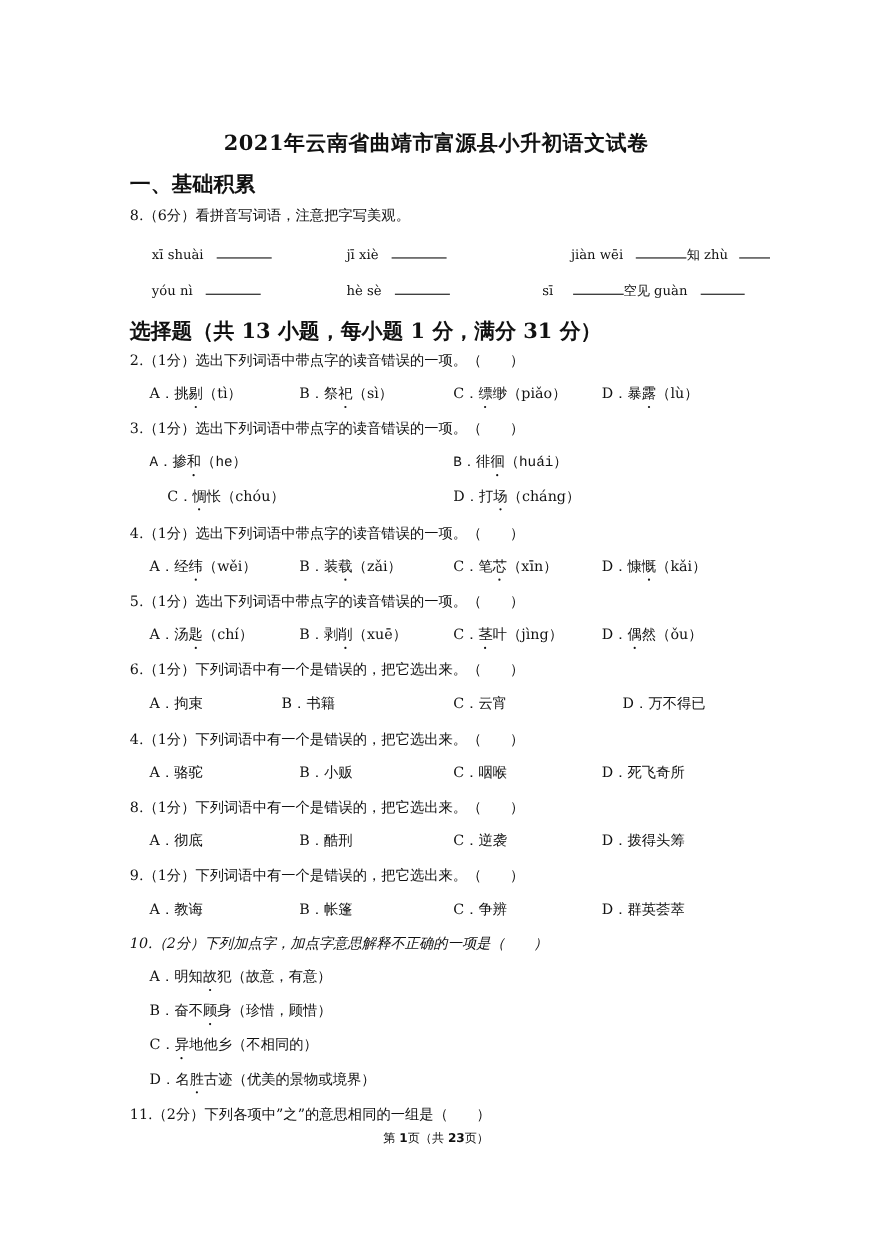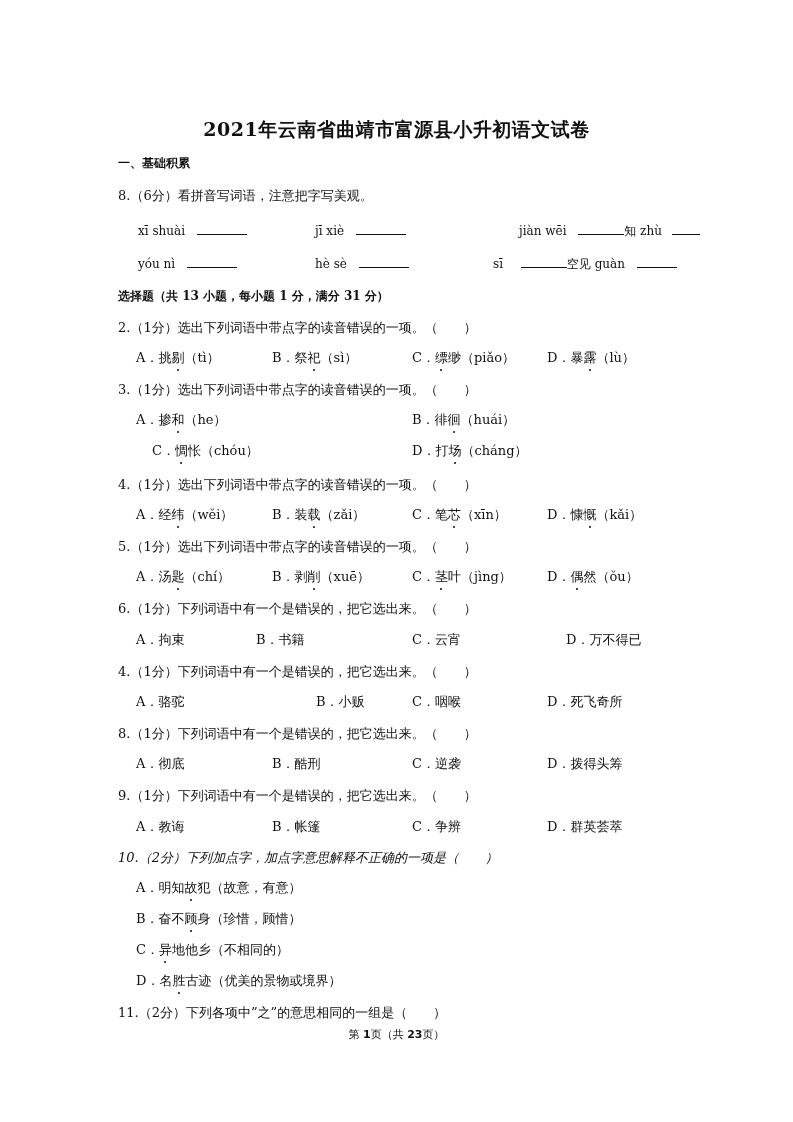--- a/index.html
+++ b/index.html
@@ -6,21 +6,21 @@
   body {
     width: 793px; height: 1122px; position: relative; overflow: hidden;
     font-family: "DejaVu Serif", "Liberation Serif", serif;
     color: #111; font-size: 13px;
   }
   .title {
     position: absolute; top: 117px; left: 0; width: 793px; text-align: center;
     font-size: 19px; font-weight: bold; letter-spacing: 0.5px;
   }
   .section {
-    position: absolute; left: 118px; font-weight: bold; font-size: 12px;
+    position: absolute; left: 118px; font-weight: bold; font-size: 19px;
   }
   .line { position: absolute; left: 118px; font-size: 13px; white-space: nowrap; }
   .opt-row { position: absolute; left: 136px; font-size: 13px; white-space: nowrap; height: 18px; width: 560px; }
   .opt { position: absolute; top: 0; }
   .blank { display: inline-block; border-bottom: 1px solid #111; height: 12px; vertical-align: baseline; }
   .dot { position: relative; display: inline-block; }
   .dot::after {
     content: ""; position: absolute; left: 50%; bottom: -4px; width: 2px; height: 2px;
     background: #111; border-radius: 50%; transform: translateX(-50%);
   }
@@ -78,21 +78,21 @@
 
   <div class="line" style="top:319px;">2.（1分）选出下列词语中带点字的读音错误的一项。（　　）</div>
   <div class="opt-row" style="top:349px;">
     <span class="opt" style="left:0;"><span>A．</span><span>挑</span><span class="dot">剔</span><span>（tì）</span></span>
     <span class="opt" style="left:136px;"><span>B．</span><span>祭</span><span class="dot">祀</span><span>（sì）</span></span>
     <span class="opt" style="left:276px;"><span>C．</span><span class="dot">缥</span><span>缈（piǎo）</span></span>
     <span class="opt" style="left:411px;"><span>D．</span><span>暴</span><span class="dot">露</span><span>（lù）</span></span>
   </div>
 
   <div class="line" style="top:381px;">3.（1分）选出下列词语中带点字的读音错误的一项。（　　）</div>
-  <div class="opt-row" style="top:411px;">
+  <div class="opt-row" style="top:411px;font-family:Liberation Mono, monospace;">
     <span class="opt" style="left:0;"><span>A．</span><span>掺</span><span class="dot">和</span><span>（he）</span></span>
     <span class="opt" style="left:276px;"><span>B．</span><span>徘</span><span class="dot">徊</span><span>（huái）</span></span>
   </div>
   <div class="opt-row" style="top:442px;">
     <span class="opt" style="left:16px;text-align:right;"><span>C．</span><span class="dot">惆</span><span>怅（chóu）</span></span>
     <span class="opt" style="left:276px;"><span>D．</span><span>打</span><span class="dot">场</span><span>（cháng）</span></span>
   </div>
 
   <div class="line" style="top:476px;">4.（1分）选出下列词语中带点字的读音错误的一项。（　　）</div>
   <div class="opt-row" style="top:506px;">
@@ -114,21 +114,21 @@
   <div class="opt-row" style="top:631px;">
     <span class="opt" style="left:0;"><span>A．</span><span>拘束</span></span>
     <span class="opt" style="left:120px;"><span>B．</span><span>书籍</span></span>
     <span class="opt" style="left:276px;"><span>C．</span><span>云宵</span></span>
     <span class="opt" style="left:411px;margin-left:19px;"><span>D．</span><span>万不得已</span></span>
   </div>
 
   <div class="line" style="top:663px;">4.（1分）下列词语中有一个是错误的，把它选出来。（　　）</div>
   <div class="opt-row" style="top:693px;">
     <span class="opt" style="left:0;"><span>A．</span><span>骆驼</span></span>
-    <span class="opt" style="left:136px;margin-left:44px;"><span>B．</span><span>小贩</span></span>
+    <span class="opt" style="left:136px;"><span>B．</span><span>小贩</span></span>
     <span class="opt" style="left:276px;"><span>C．</span><span>咽喉</span></span>
     <span class="opt" style="left:411px;"><span>D．</span><span>死飞奇所</span></span>
   </div>
 
   <div class="line" style="top:725px;">8.（1分）下列词语中有一个是错误的，把它选出来。（　　）</div>
   <div class="opt-row" style="top:755px;">
     <span class="opt" style="left:0;"><span>A．</span><span>彻底</span></span>
     <span class="opt" style="left:136px;"><span>B．</span><span>酷刑</span></span>
     <span class="opt" style="left:276px;"><span>C．</span><span>逆袭</span></span>
     <span class="opt" style="left:411px;"><span>D．</span><span>拨得头筹</span></span>

